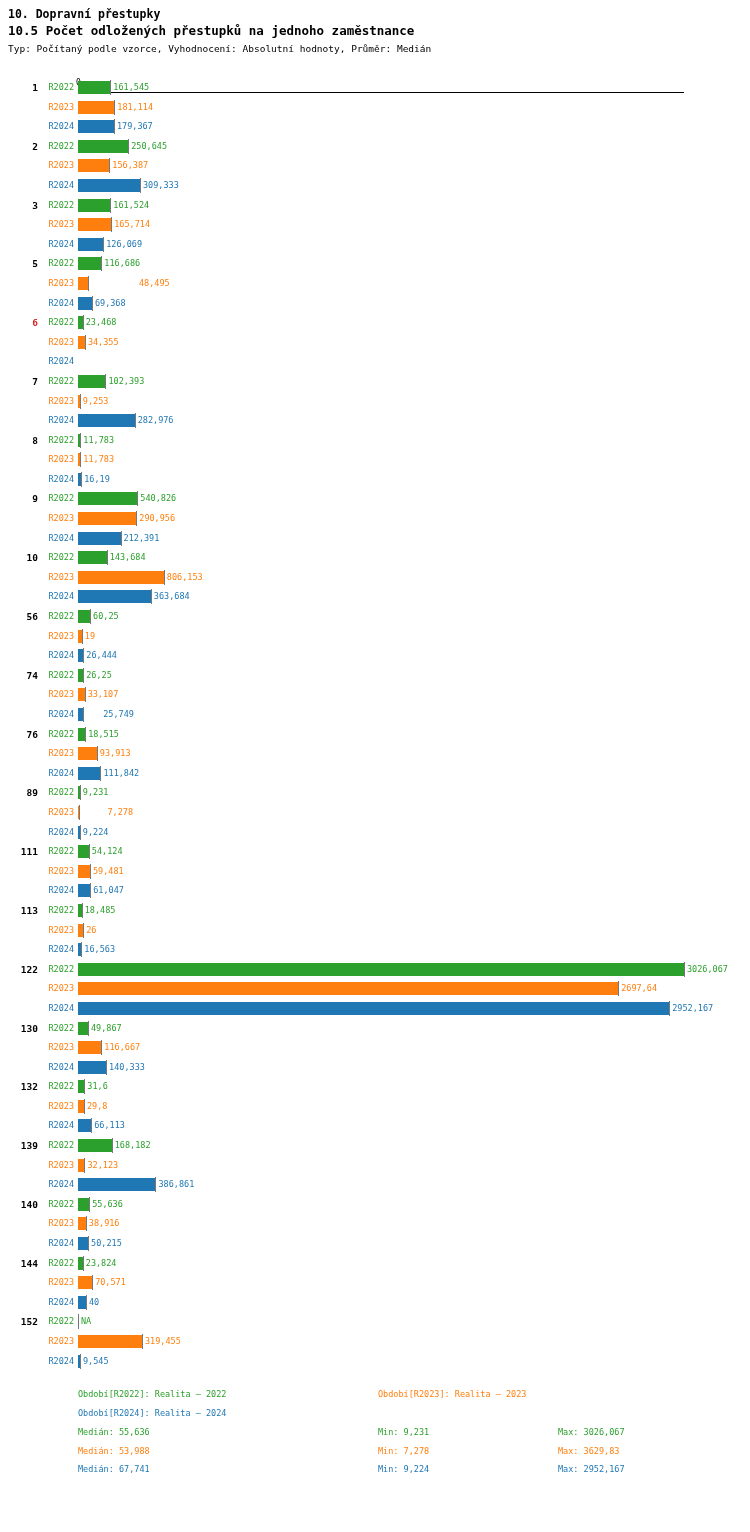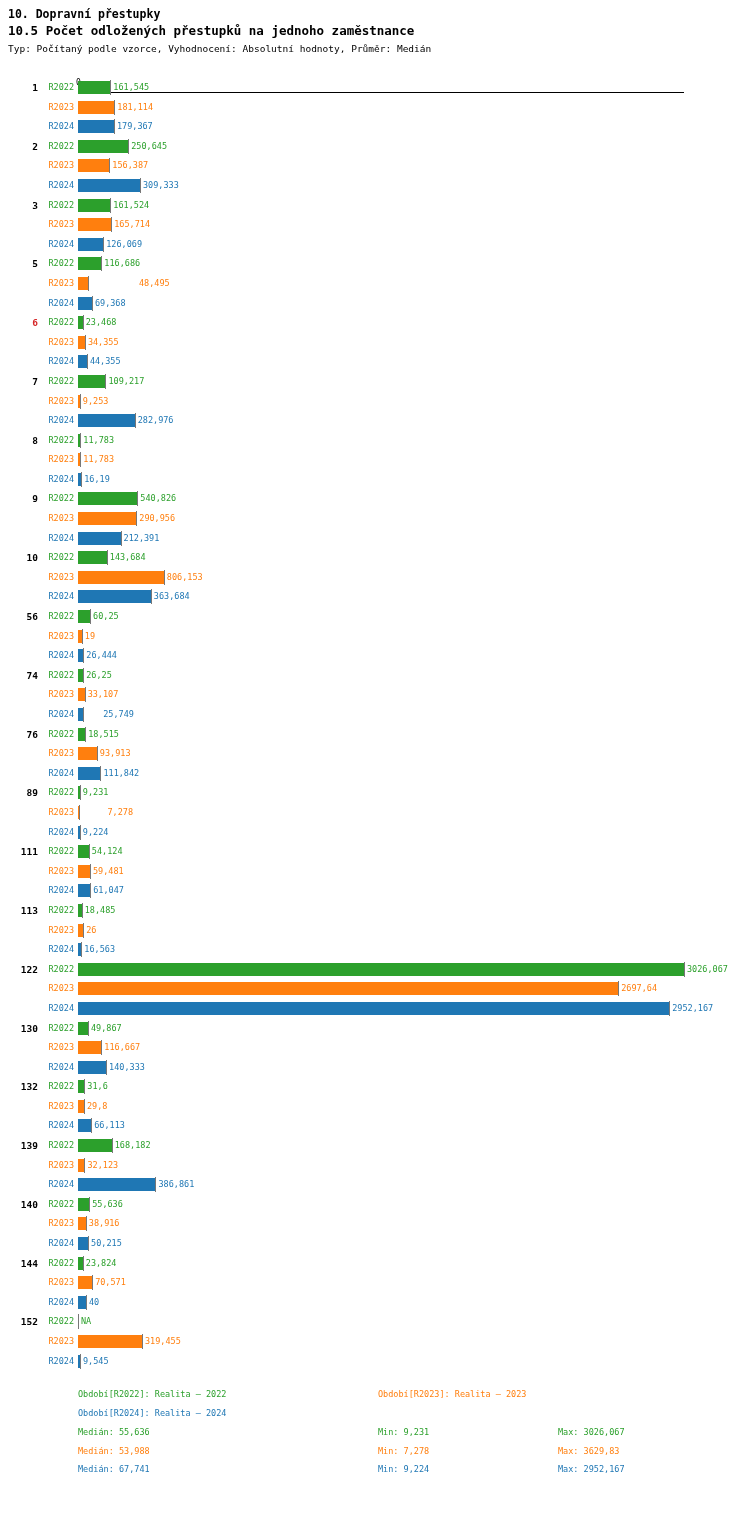--- a/index.html
+++ b/index.html
@@ -226,37 +226,32 @@
           <div class="row">
             <div class="row-label" style="color: rgb(255, 127, 14);">R2023</div>
             <div class="bar-wrap">
               <div class="bar" style="width: 6.87993px; background: rgb(255, 127, 14);"></div>
               <div class="tick" style="left: 6.87993px;"></div>
               <div class="bar-value" style="left: 6.87993px; color: rgb(255, 127, 14);">34,355</div>
             </div>
           </div>
           <div class="row">
             <div class="row-label" style="color: rgb(31, 119, 180);">R2024</div>
-            <div class="bar-wrap">
-              <div class="bar" style="width: 8.88253px; background: rgb(31, 119, 180);"></div>
-              <div class="tick" style="left: 8.88253px;"></div>
-              <div class="bar-value" style="left: 8.88253px; color: rgb(31, 119, 180);">44,355</div>
-            </div>
           </div>
         </div>
       </div>
       <div class="group">
         <div class="group-label">7</div>
         <div class="rows">
           <div class="row">
             <div class="row-label" style="color: rgb(44, 160, 44);">R2022</div>
             <div class="bar-wrap">
               <div class="bar" style="width: 27.4651px; background: rgb(44, 160, 44);"></div>
               <div class="tick" style="left: 27.4651px;"></div>
-              <div class="bar-value" style="left: 27.4651px; color: rgb(44, 160, 44);">109,217</div>
+              <div class="bar-value" style="left: 27.4651px; color: rgb(44, 160, 44);">102,393</div>
             </div>
           </div>
           <div class="row">
             <div class="row-label" style="color: rgb(255, 127, 14);">R2023</div>
             <div class="bar-wrap">
               <div class="bar" style="width: 1.85301px; background: rgb(255, 127, 14);"></div>
               <div class="tick" style="left: 1.85301px;"></div>
               <div class="bar-value" style="left: 1.85301px; color: rgb(255, 127, 14);">9,253</div>
             </div>
           </div>

